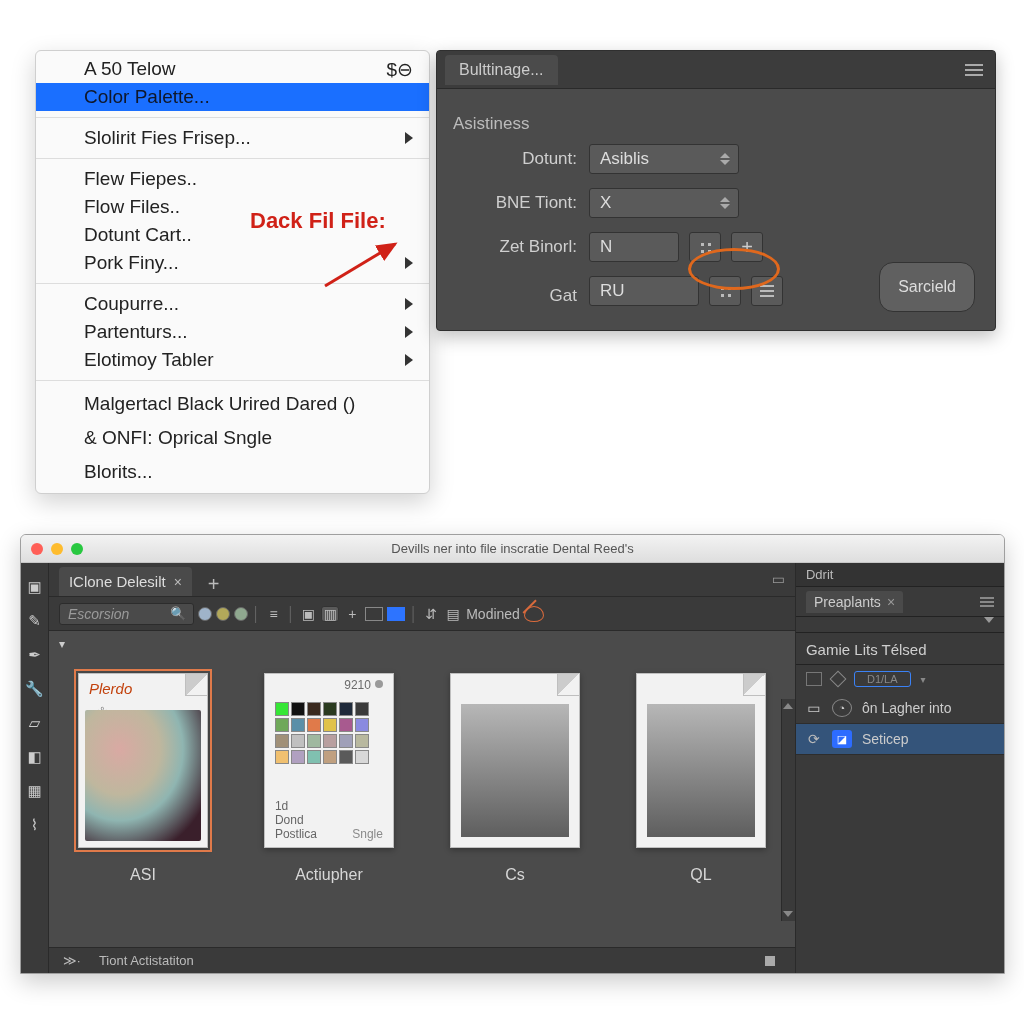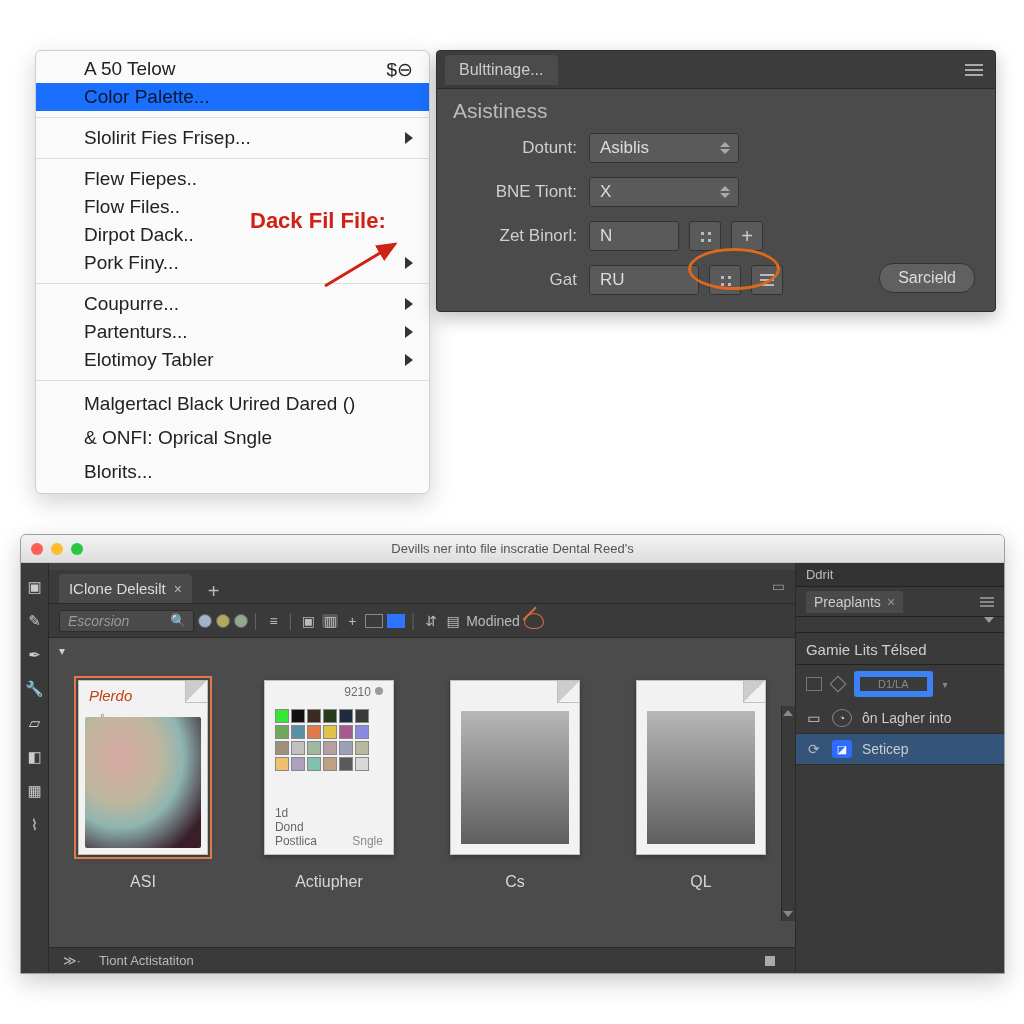--- a/index.html
+++ b/index.html
@@ -37,21 +37,21 @@
 }
 .sp-tabbar {
   display: flex; align-items: center; height: 38px; background:#3c3c3c; border-bottom:1px solid #2a2a2a;
   padding: 0 8px; position:relative;
 }
 .sp-tab { background:#4b4b4b; padding:6px 14px; border-radius:4px 4px 0 0; font-size:16px; color:#ccc; }
 .sp-ham { position:absolute; right:12px; display:flex; flex-direction:column; gap:3px; }
 .sp-ham span { display:block; width:18px; height:2px; background:#aaa; }
 
 .sp-body { padding: 10px 16px 16px; font-size:17px; }
-.sp-section-label { color:#bbb; margin: 0 0 10px; font-size:21px; }
+.sp-section-label { color:#bbb; margin: 15px 0 10px; font-size:17px; }
 .sp-field { display:flex; align-items:center; margin-bottom:14px; padding-left:6px; }
 .sp-label { width: 118px; text-align:right; margin-right:12px; color:#cfcfcf; }
 .sp-input { flex: 0 0 150px; background:#5a5a5a; border:1px solid #333; border-radius:3px; height:30px; color:#ddd; padding:0 10px; position:relative; display:flex; align-items:center; }
 .sp-input.short { flex:0 0 90px; }
 .sp-input .stepper {
   position:absolute; right:4px; width:14px; height:22px;
   display:flex; flex-direction:column; justify-content:center; gap:2px;
 }
 .sp-input .stepper::before, .sp-input .stepper::after {
   content:""; width:0; height:0; border-left:5px solid transparent; border-right:5px solid transparent;
@@ -64,21 +64,21 @@
 .sp-iconbtn .grid-dots {
   width:14px; height:14px;
   background-image: radial-gradient(#bbb 1.5px, transparent 1.5px);
   background-size: 7px 7px; background-position: 1px 1px;
 }
 .sp-iconbtn .list-lines { width:14px; display:flex; flex-direction:column; gap:3px; }
 .sp-iconbtn .list-lines span { display:block; height:2px; background:#bbb; }
 .sp-right-btn {
   position:absolute; right: 20px; bottom: 18px;
   background:#606060; border:1px solid #333; border-radius:14px;
-  color:#ddd; padding:5px 18px; font-size:16px;
+  color:#ddd; padding:15px 18px; font-size:16px;
 }
 .sp-callout {
   position:absolute; left: 688px; top: 248px;
   width: 92px; height: 42px; border:3px solid #e0681d; border-radius:50%;
   pointer-events:none;
 }
 
 
 .app-window {
   position: absolute; left: 20px; top: 534px; width: 985px; height: 440px;
@@ -92,21 +92,21 @@
 }
 .traffic { display:flex; gap:8px; margin-left:10px; }
 .traffic .dot { width:12px; height:12px; border-radius:50%; }
 .traffic .red{background:#ff5f57;} .traffic .yellow{background:#febc2e;} .traffic .green{background:#28c840;}
 .app-titlebar .title { position:absolute; left:50%; transform:translateX(-50%); }
 
 .app-body { flex:1; display:flex; background:#434343; }
 .toolstrip { width:30px; background:#3a3a3a; border-right:1px solid #2a2a2a; display:flex; flex-direction:column; gap:14px; padding-top:14px; align-items:center; }
 .toolstrip .tool { width:20px; height:20px; display:flex; align-items:center; justify-content:center; color:#ccc; font-size:15px; }
 
-.center-col { flex:1; display:flex; flex-direction:column;margin-top:7px; }
+.center-col { flex:1; display:flex; flex-direction:column; }
 .doc-tabs { height:34px; background:#3a3a3a; display:flex; align-items:flex-end; padding-left:10px; gap:6px; border-bottom:1px solid #2a2a2a; position:relative;}
 .doc-tab { background:#4a4a4a; color:#ddd; font-size:15px; padding:6px 10px; border-radius:4px 4px 0 0; display:flex; align-items:center; gap:8px; }
 .doc-tab .x { color:#bbb; font-size:14px; }
 .doc-add { color:#bbb; font-size:20px; padding:0 10px; }
 .doc-tabs .toggle-right { position:absolute; right:10px; top:8px; color:#999; font-size:14px; }
 
 .optbar { height:34px; background:#3a3a3a; border-bottom:1px solid #2a2a2a; display:flex; align-items:center; gap:4px; padding:0 10px; color:#bbb; font-size:14px; }
 .search-box { width:135px; height:22px; background:#4a4a4a; border:1px solid #2c2c2c; border-radius:3px; color:#9a9a9a; font-style:italic; padding-left:8px; display:flex; align-items:center; position:relative; }
 .search-box .mag { position:absolute; right:6px; font-size:13px; color:#999; font-style:normal; }
 .optbar .swatch { width:14px; height:14px; border-radius:50%; border:1px solid #666; }
@@ -161,21 +161,21 @@
 .panel-tab.active { background:#4a4a4a; border-radius:3px 3px 0 0; }
 .panel-tab .x { margin-left:6px; color:#999; }
 .panel-tabs .ham { position:absolute; right:10px; display:flex; flex-direction:column; gap:2px; }
 .panel-tabs .ham span{display:block;width:14px;height:2px;background:#888;}
 .panel-sub { height:16px; border-bottom:1px solid #222; display:flex; justify-content:flex-end; padding-right:10px; }
 .panel-sub .tri { width:0;height:0;border-left:5px solid transparent;border-right:5px solid transparent;border-top:6px solid #999; }
 .panel-section-head { padding:8px 10px 6px; color:#cfcfcf; border-bottom:1px solid #222; font-size:15px; }
 .icon-row { display:flex; gap:10px; padding:6px 10px; align-items:center; }
 .icon-row .sq { width:16px; height:14px; border:1px solid #777; }
 .icon-row .diamond { width:12px;height:12px;border:1px solid #888; transform:rotate(45deg); }
-.icon-row .pill { padding:1px 18px; border:6px solid #3b82f6; border-radius:3px; font-size:11px; color:#888; }
+.icon-row .pill { padding:1px 12px; border:1px solid #3b82f6; border-radius:3px; font-size:11px; color:#888; }
 .icon-row .dd { font-size:10px; color:#888; }
 .layer { display:flex; align-items:center; gap:10px; padding:6px 10px; border-bottom:1px solid #2d2d2d; }
 .layer.sel { background:#34547a; }
 .layer .eye { width:16px; text-align:center; color:#ccc; }
 .layer .loop { width:16px; text-align:center; color:#bbb; }
 .layer .ico { width:20px; height:18px; border-radius:50%; border:1px solid #888; display:flex; align-items:center; justify-content:center; font-size:11px; }
 .layer .ico.blue { background:#2d6cff; border:none; color:#fff; border-radius:3px; }
 </style>
 </head>
 <body>
@@ -194,21 +194,21 @@
     <span class="chev-r"></span>
   </div>
   <hr>
   <div class="row">
     <span>Flew Fiepes..</span>
   </div>
   <div class="row">
     <span>Flow Files..</span>
   </div>
   <div class="row">
-    <span>Dirpot Dack..</span>
+    <span>Dotunt Cart..</span>
   </div>
   <div class="row">
     <span>Pork Finy...</span>
     <span class="chev-r"></span>
   </div>
   <hr>
   <div class="row">
     <span>Coupurre...</span>
     <span class="chev-r"></span>
   </div>
@@ -268,21 +268,21 @@
       <div class="sp-input short">
         <span>N</span>
       </div>
       <div class="sp-iconbtn grid">
           <div class="grid-dots"></div>
         </div>
       <div class="sp-iconbtn plus">
           <span>+</span>
         </div>
     </div>
-    <div class="sp-field" style="margin-bottom:0;">
+    <div class="sp-field" style="margin-bottom:8px;align-items:flex-end;">
       <div class="sp-label">Gat</div>
       <div class="sp-input short" style="flex-basis:110px;">
         <span>RU</span>
       </div>
       <div class="sp-iconbtn grid">
           <div class="grid-dots"></div>
         </div>
       <div class="sp-iconbtn">
           <div class="list-lines">
             <span></span>

